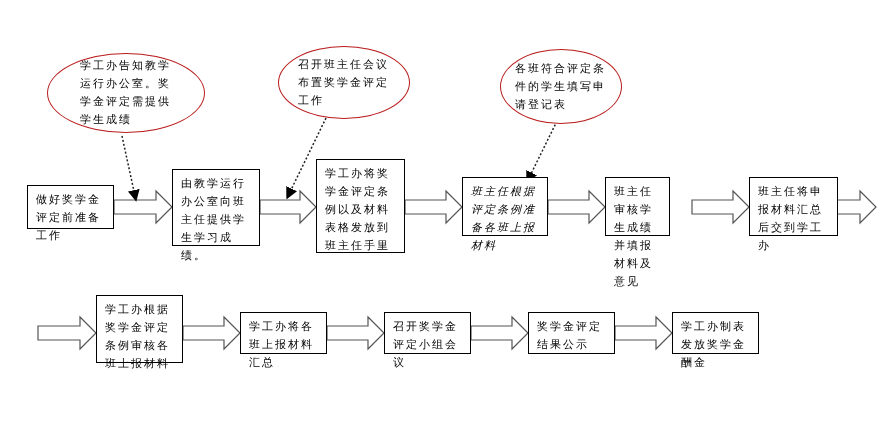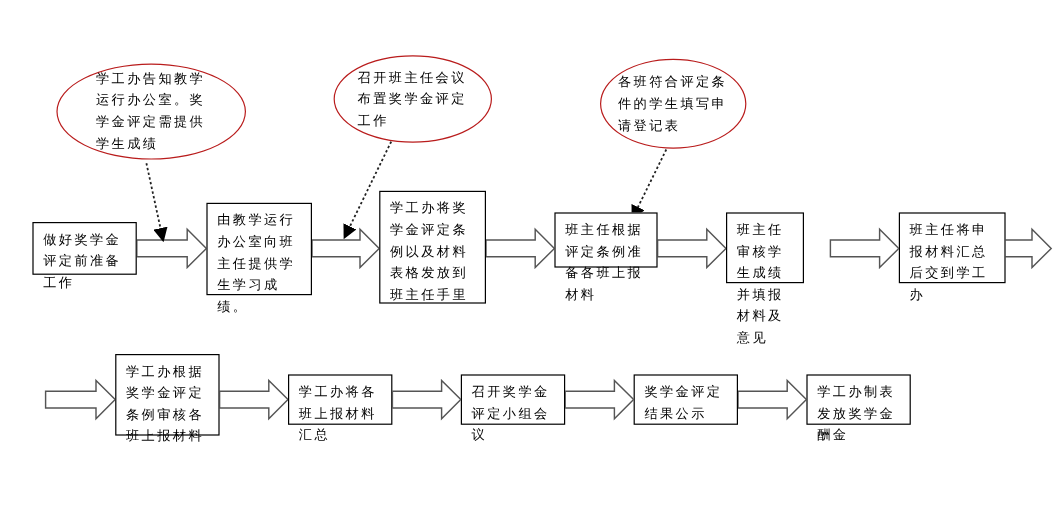--- a/index.html
+++ b/index.html
@@ -55,21 +55,21 @@
 
 <div class="box" style="left:27px;top:185px;width:87px;height:44px;">
   <span>做好奖学金评定前准备工作</span>
 </div>
 <div class="box" style="left:172px;top:169px;width:88px;height:77px;">
   <span>由教学运行办公室向班主任提供学生学习成绩。</span>
 </div>
 <div class="box" style="left:316px;top:159px;width:89px;height:94px;">
   <span>学工办将奖学金评定条例以及材料表格发放到班主任手里</span>
 </div>
-<div class="box" style="left:462px;top:177px;width:86px;height:46px;">
+<div class="box" style="left:462px;top:177px;width:86px;height:59px;font-style:italic;">
   <span>班主任根据评定条例准备各班上报材料</span>
 </div>
 <div class="box" style="left:605px;top:177px;width:65px;height:59px;">
   <span>班主任审核学生成绩并填报材料及意见</span>
 </div>
 <div class="box" style="left:749px;top:177px;width:89px;height:59px;">
   <span>班主任将申报材料汇总后交到学工办</span>
 </div>
 
 <div class="box" style="left:96px;top:295px;width:87px;height:68px;">

